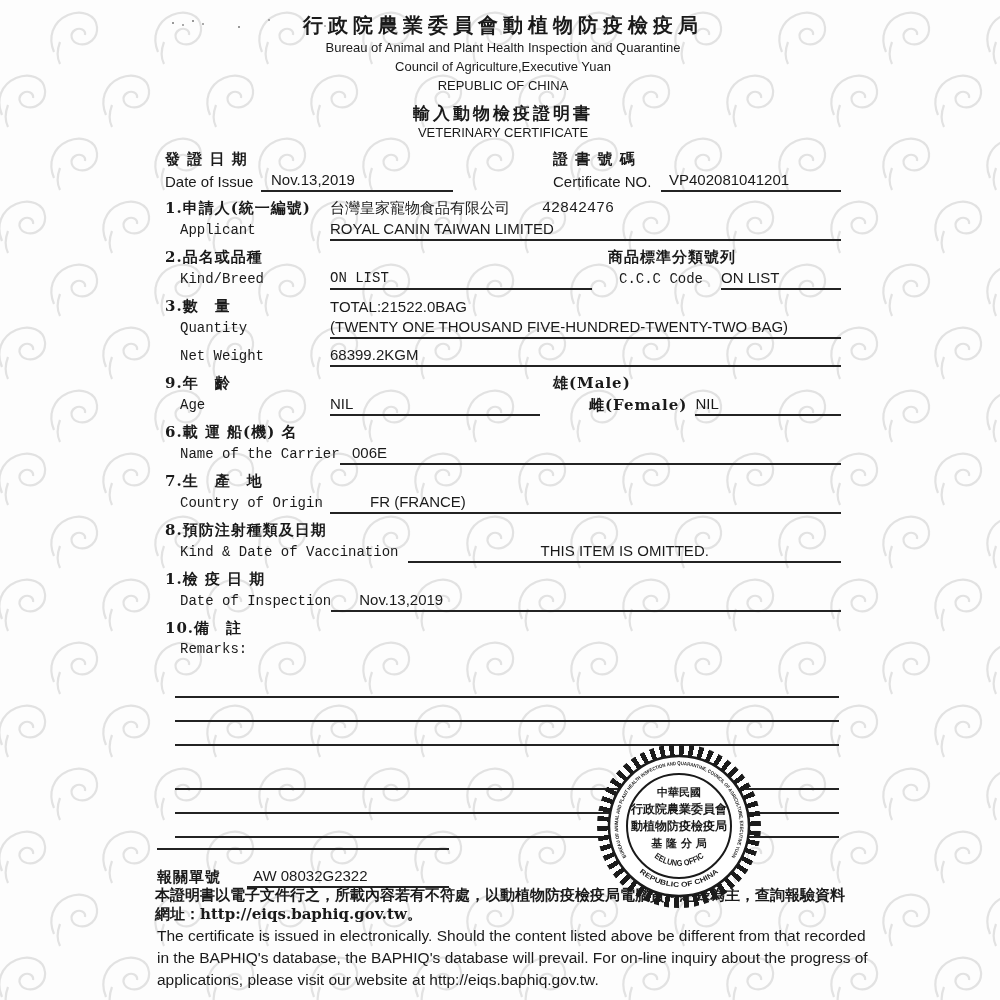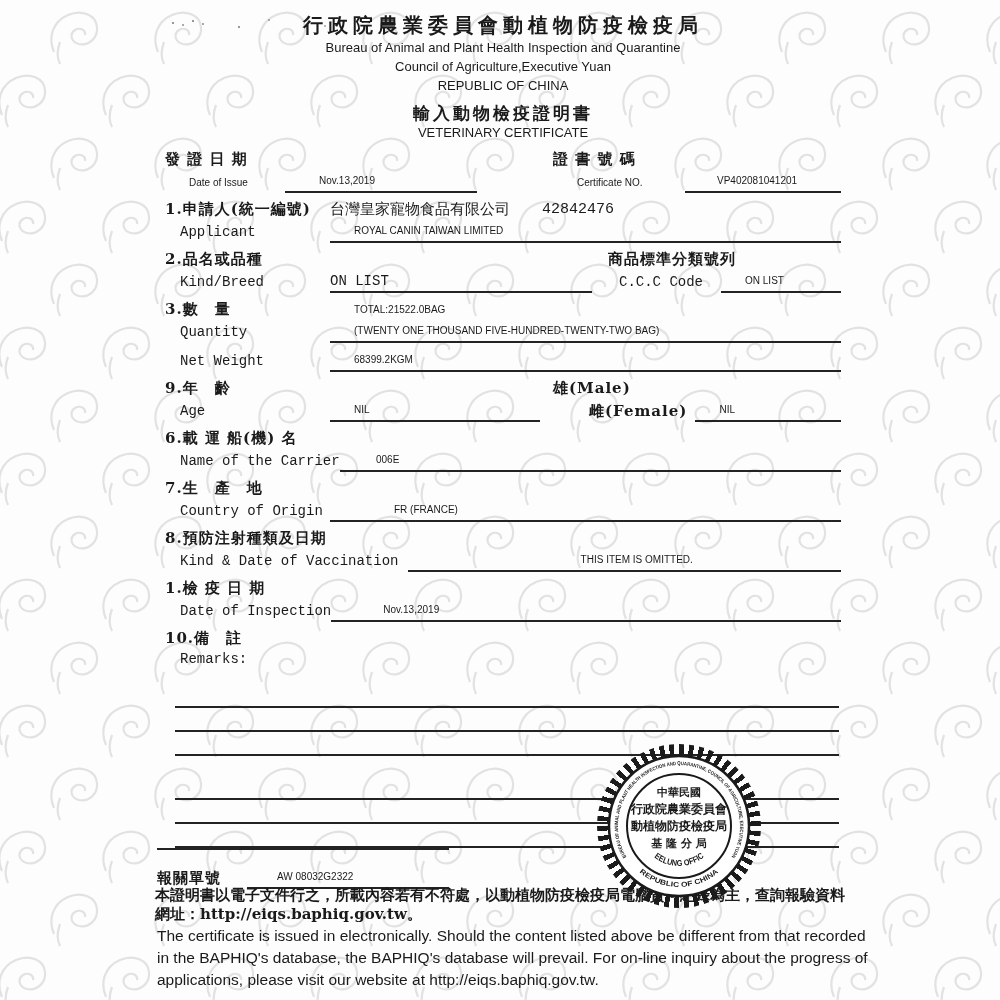--- a/index.html
+++ b/index.html
@@ -11,21 +11,21 @@
   .mono{font-family:"Liberation Mono","DejaVu Sans Mono",monospace;}
   .sans{font-family:"Liberation Sans","DejaVu Sans",sans-serif;}
   .hdr{text-align:center;}
   .hdr-title{font-size:20px;letter-spacing:5px;line-height:26px;}
   .hdr-en{font-size:13px;line-height:19px;}
   .hdr-doc{font-size:17px;letter-spacing:3px;margin-top:8px;line-height:21px;}
   .hdr-doc-en{font-size:13px;line-height:15px;margin-top:1px;}
   .fl{display:flex;align-items:flex-end;}
   .lblc{font-size:15px;line-height:21px;letter-spacing:1px;}
   .lble{font-size:14px;line-height:21px;padding-left:15px;min-width:150px;box-sizing:content-box;white-space:nowrap;}
-  .val{font-size:10px;line-height:20px;white-space:nowrap;margin-left:24px;}
+  .val{font-size:15px;line-height:20px;white-space:nowrap;}
   .uline{border-bottom:2px solid #232323;min-height:20px;}
   .grow{flex:1;}
   .field{margin-top:6px;}
   .blines{margin-top:14px;}
   .bl{height:22px;border-bottom:2px solid #232323;margin-left:10px;margin-right:2px;}
   .bl.gap{margin-top:20px;}
   .customs{position:absolute;left:-8px;top:836px;width:292px;border-top:2px solid #232323;padding-top:16px;}
   .cjk-foot{position:absolute;left:-10px;top:874px;width:720px;font-size:15px;line-height:19px;white-space:nowrap;}
   .en-foot{position:absolute;left:-8px;top:913px;width:714px;font-size:15.5px;line-height:22px;}
   .seal{position:absolute;left:597px;top:744px;width:164px;height:164px;z-index:2;}

